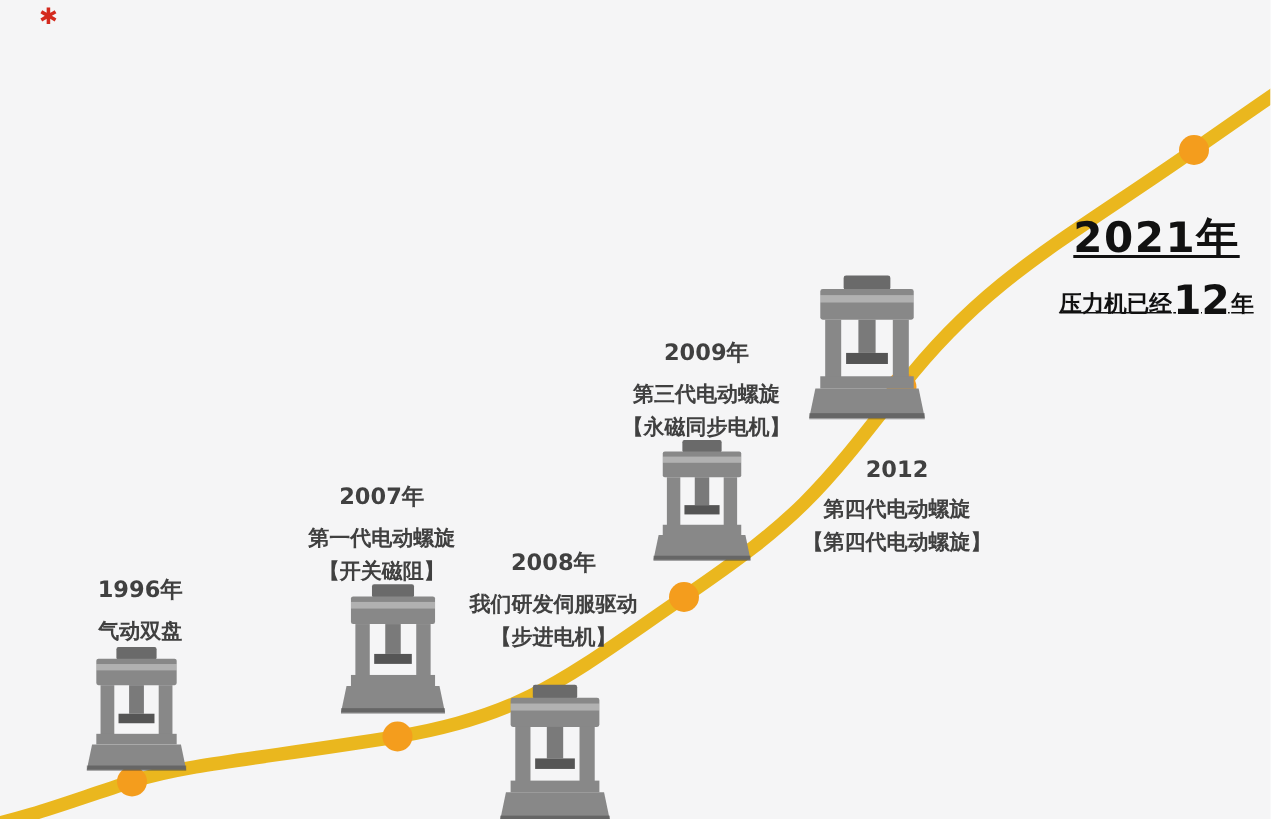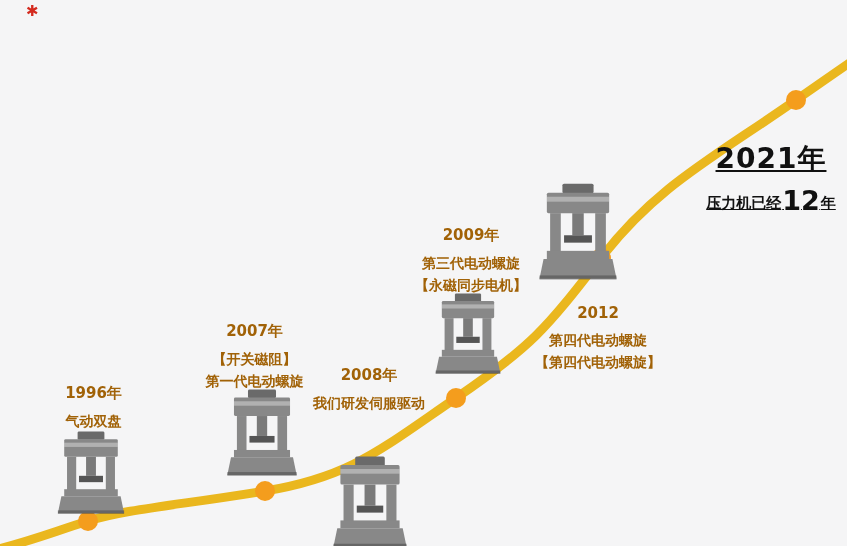--- a/index.html
+++ b/index.html
@@ -7,21 +7,21 @@
     position:relative;
     width:847px;height:546px;
     background:#f5f5f6;
     overflow:hidden;
     font-family:"DejaVu Sans","Liberation Sans",sans-serif;
   }
   .curve-layer{position:absolute;left:0;top:0;z-index:1;}
   .machine{position:absolute;z-index:2;color:#888;}
   .label{
     position:absolute;z-index:3;text-align:center;
-    color:#a16207;font-weight:bold;
+    color:#404040;font-weight:bold;
   }
   .label .year{font-size:15px;margin-bottom:7px;}
   .label .line{font-size:14px;line-height:22px;}
   .title{
     position:absolute;left:12px;top:44px;z-index:4;
     font-size:50px;font-weight:800;color:#16368c;
     letter-spacing:1px;white-space:nowrap;line-height:1.1;
   }
   .logo-mark{
     position:absolute;left:26px;top:2px;z-index:4;
@@ -91,27 +91,28 @@
       <use href="#press-shape"></use>
     </svg>
 
   <div class="label" style="left:36px;top:384px;width:115px">
     <div class="year">1996年</div>
     <div class="line">气动双盘</div>
   </div>
 
   <div class="label" style="left:192px;top:322px;width:125px">
     <div class="year">2007年</div>
+    <div class="line">第一代电动螺旋</div>
     <div class="line">【开关磁阻】</div>
-    <div class="line">第一代电动螺旋</div>
   </div>
 
   <div class="label" style="left:310px;top:366px;width:118px">
     <div class="year">2008年</div>
     <div class="line">我们研发伺服驱动</div>
+    <div class="line">【步进电机】</div>
   </div>
 
   <div class="label" style="left:405px;top:226px;width:132px">
     <div class="year">2009年</div>
     <div class="line">第三代电动螺旋</div>
     <div class="line">【永磁同步电机】</div>
   </div>
 
   <div class="label" style="left:534px;top:304px;width:128px">
     <div class="year">2012</div>

